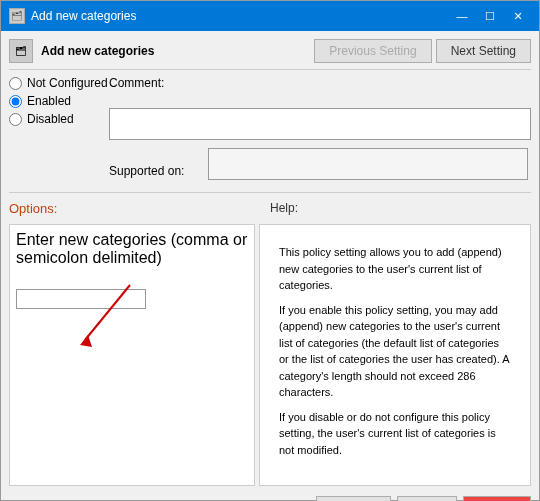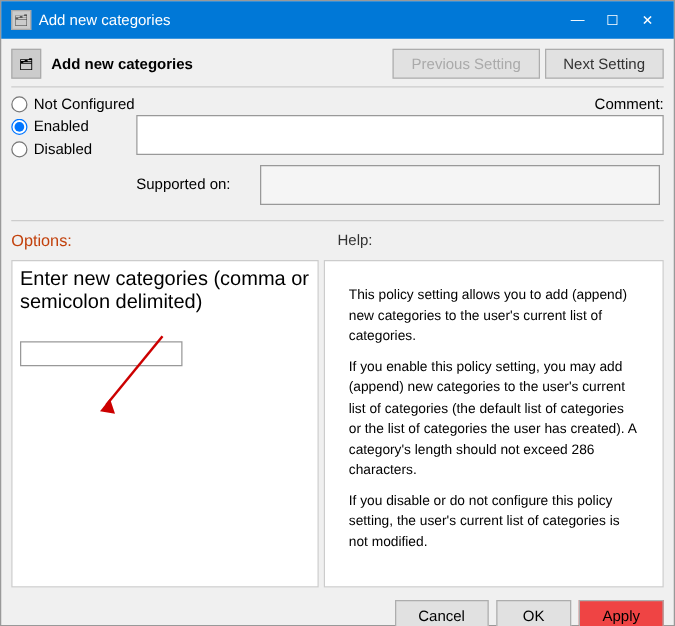--- a/index.html
+++ b/index.html
@@ -146,22 +146,21 @@
     }
 
     .comment-area {
       flex: 1;
       display: flex;
       flex-direction: column;
     }
 
     .comment-label {
       font-size: 12px;
-      margin-bottom: 2px;
-      text-align: right;
+      margin-bottom: 18px;
     }
 
     .comment-textarea {
       flex: 1;
       width: 100%;
       height: 55px;
       border: 1px solid #999;
       resize: none;
       font-size: 11px;
       padding: 2px;
@@ -340,21 +339,21 @@
         <label class="radio-item">
           <input type="radio" name="config" value="disabled" style="">
           <span>Disabled</span>
         </label>
       </div>
       <div class="comment-supported-col">
         <div class="comment-area">
           <span class="comment-label">Comment:</span>
           <textarea class="comment-textarea" style=""></textarea>
         </div>
-        <div style="display:flex; align-items:center; gap:24px; margin-top:4px;">
+        <div style="display:flex; align-items:flex-end; gap:24px; margin-top:4px;">
           <span class="supported-label" style="white-space:nowrap;font-size:12px;">Supported on:</span>
           <div class="supported-box"></div>
         </div>
       </div>
     </div>
 
     <hr class="divider">
 
     <div class="options-help-labels">
       <div class="options-col-label">Options:</div>

